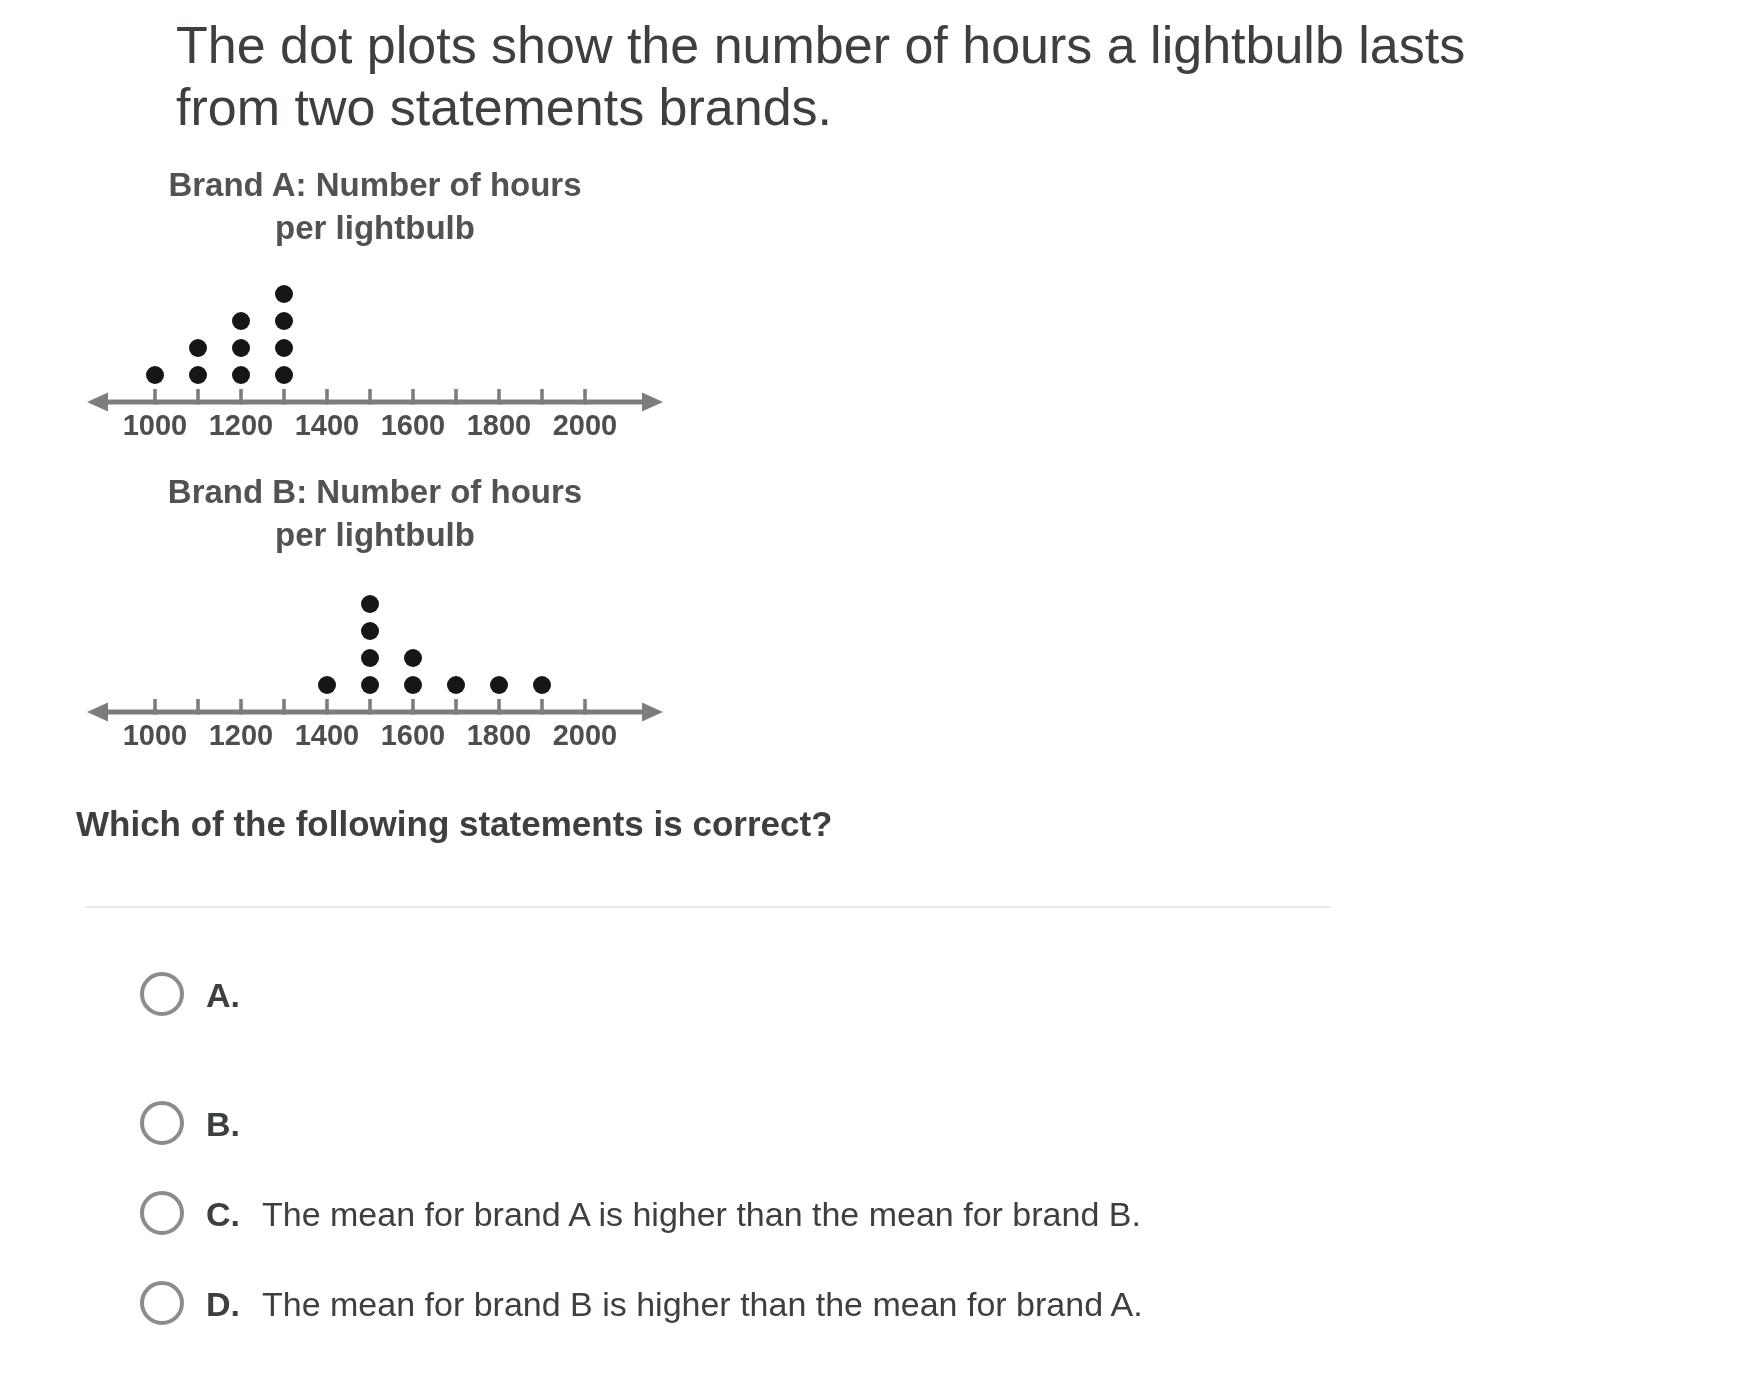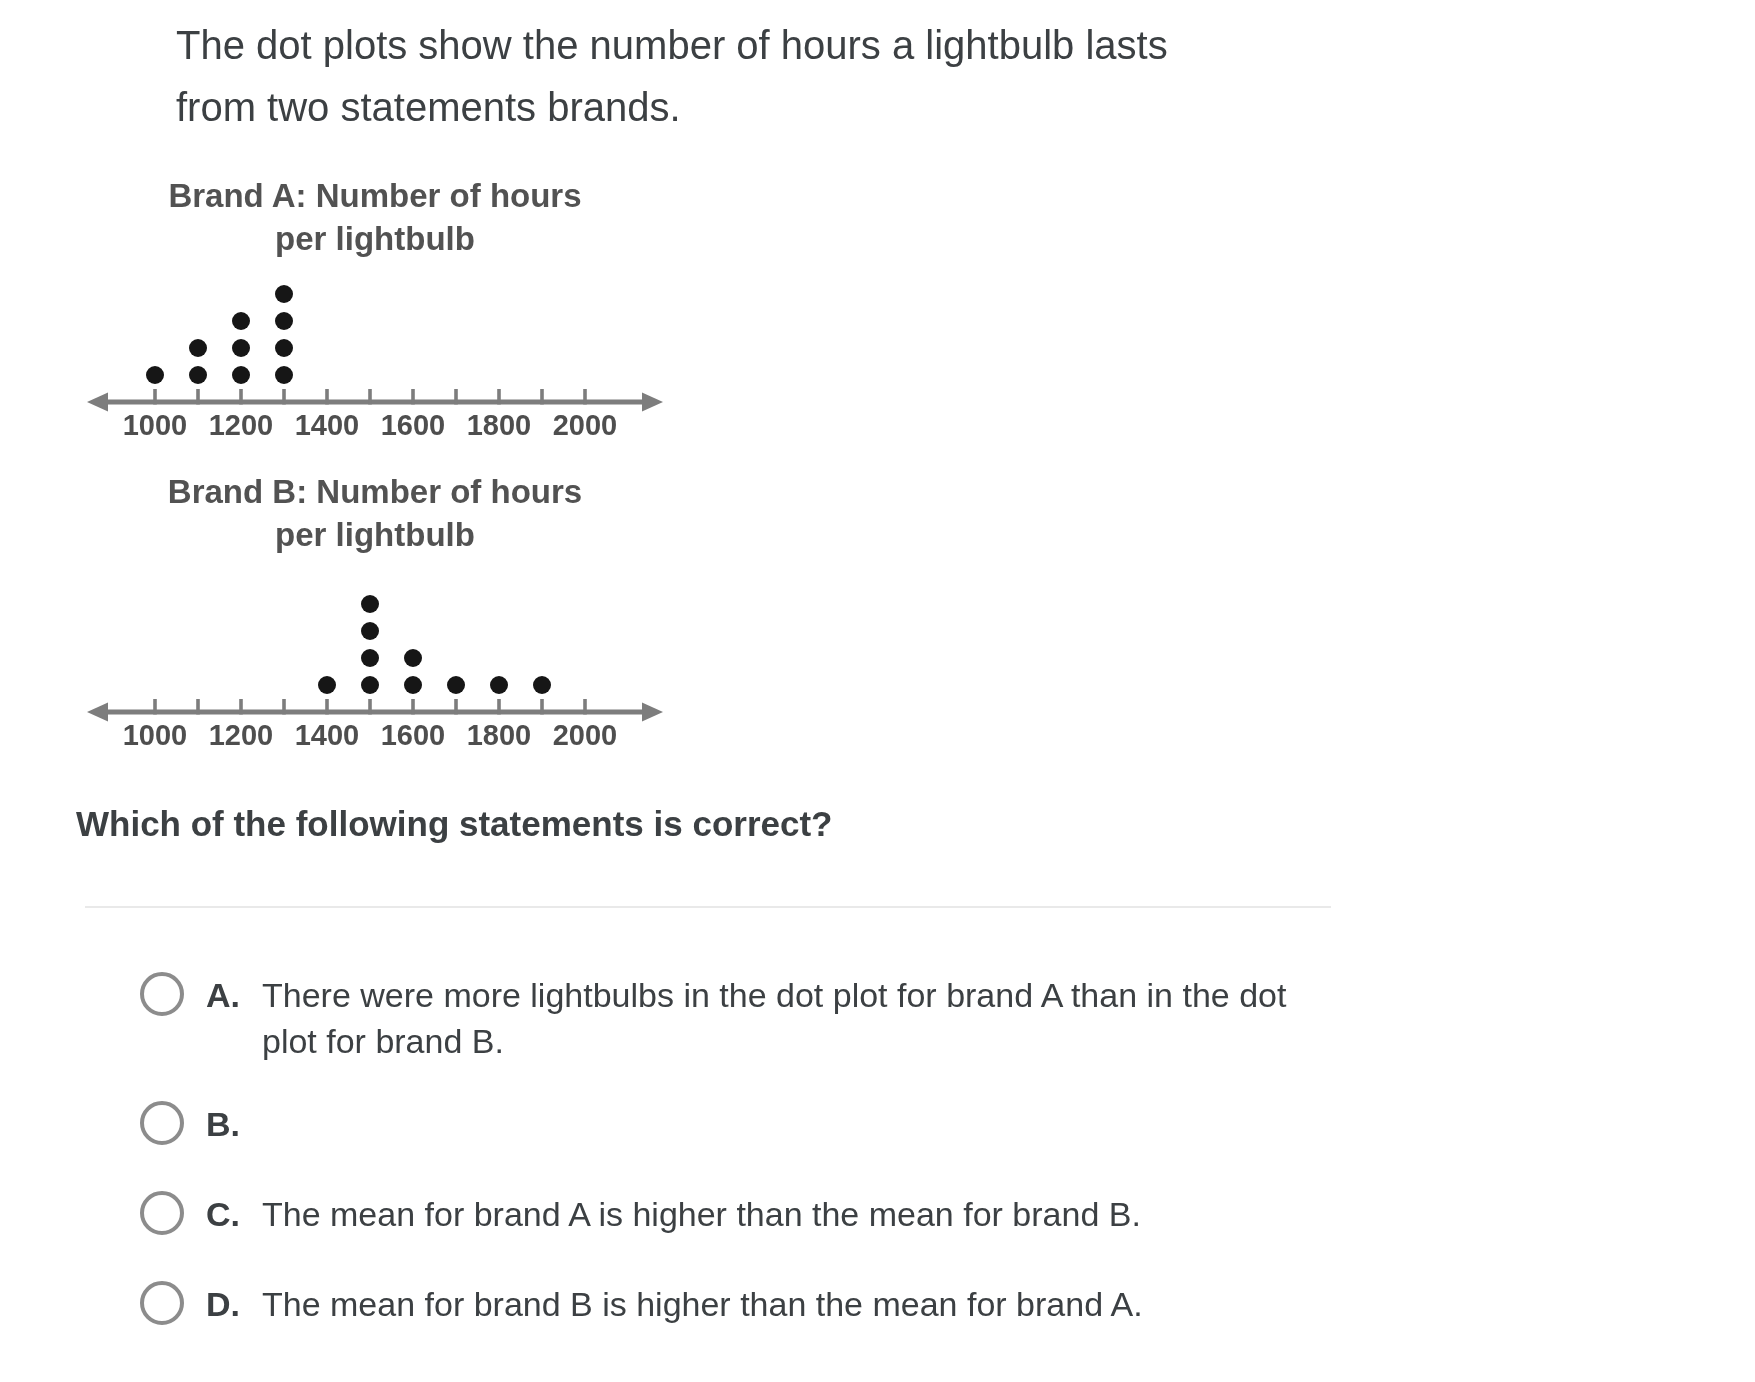--- a/index.html
+++ b/index.html
@@ -6,28 +6,28 @@
   .canvas{
     position:relative;
     width:1755px;height:1382px;
     background:#ffffff;
     font-family:"Liberation Sans","DejaVu Sans",sans-serif;
     color:#3c4043;
     overflow:hidden;
   }
   .intro{
     position:absolute;left:176px;top:14px;
-    font-size:40px;line-height:62px;color:#3c4043;
+    font-size:52px;line-height:62px;color:#3c4043;
   }
   .chart-title{
     position:absolute;left:145px;width:460px;
     text-align:center;font-weight:bold;
     font-size:33px;line-height:43px;color:#525252;
   }
-  #chartA-title{top:174px;text-align:center;}
+  #chartA-title{top:163px;text-align:center;}
   #chartB-title{top:470px;}
   .dotplot{position:absolute;left:85px;}
   #chartA-svg{top:272px;}
   #chartB-svg{top:582px;}
   .question{
     position:absolute;left:76px;top:803px;
     font-size:35px;line-height:42px;color:#3c4043;font-weight:bold;
   }
   .divider{
     position:absolute;left:85px;top:906px;
@@ -140,21 +140,20 @@
       <circle cx="457" cy="103" r="9" fill="#161616"></circle>
     </svg>
 
   <div class="question">Which of the following statements is correct?</div>
 
   <div class="divider"></div>
 
   <div class="option" id="option-a">
     <div class="radio"></div>
     <div class="letter">A.</div>
-    <div class="option-text">There were more lightbulbs in the dot plot for brand A than in the dot plot for brand B.</div>
   </div>
 
   <div class="option" id="option-b">
     <div class="radio"></div>
     <div class="letter">B.</div>
   </div>
 
   <div class="option" id="option-c">
     <div class="radio"></div>
     <div class="letter">C.</div>

